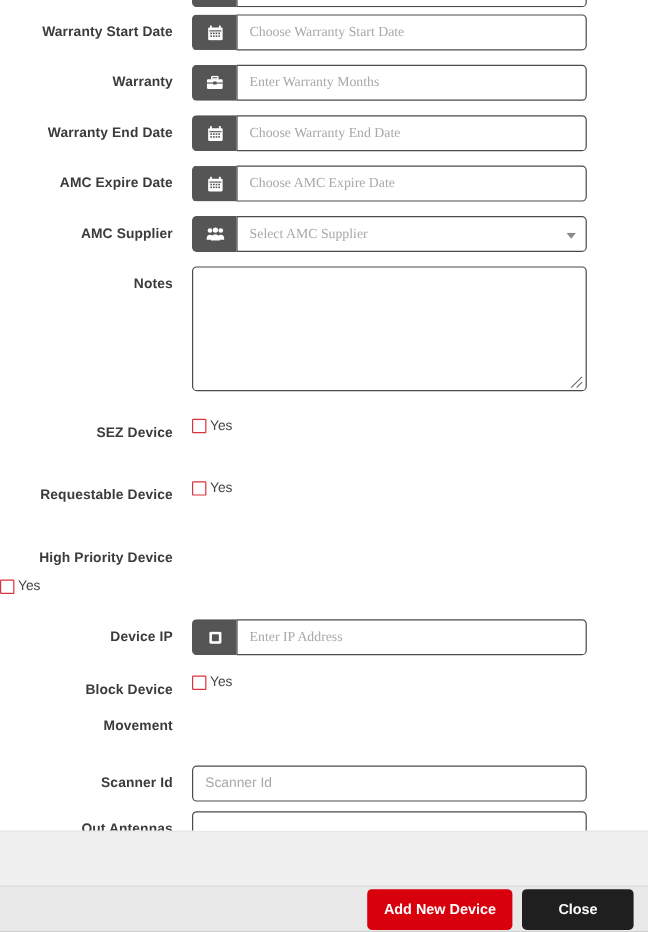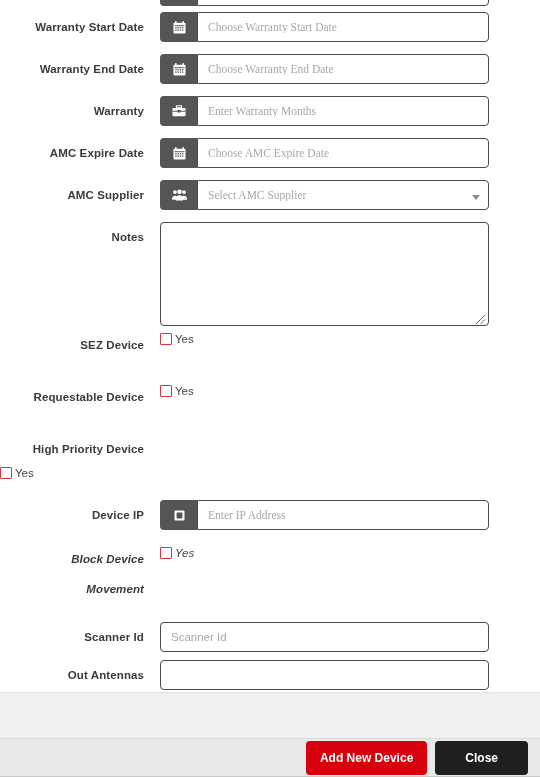--- a/index.html
+++ b/index.html
@@ -225,20 +225,37 @@
               <rect x="9.6" y="9.1" width="1.5" height="1.4"></rect>
             </g>
           </svg>
         </div>
         <input class="input-control" type="text" value="" placeholder="Choose Warranty Start Date" style="">
       </div>
     </div>
   </div>
 
   <div class="form-row">
+    <div class="form-label">Warranty</div>
+    <div class="field-area">
+      <div class="input-group">
+        <div class="input-prefix">
+          <svg width="14" height="12" viewBox="0 0 16 13" fill="#fff">
+            <rect x="5" y="0.5" width="6" height="2.4" rx="0.6" fill="none" stroke="#fff" stroke-width="1.3"></rect>
+            <rect x="0.5" y="3" width="15" height="9.5" rx="1.2"></rect>
+            <rect x="0.5" y="6.2" width="15" height="1.1" fill="#555"></rect>
+            <rect x="6.3" y="5.3" width="3.4" height="2.9" rx="0.5" fill="#555"></rect>
+          </svg>
+        </div>
+        <input class="input-control" type="text" value="" placeholder="Enter Warranty Months" style="">
+      </div>
+    </div>
+  </div>
+
+  <div class="form-row">
     <div class="form-label">Warranty End Date</div>
     <div class="field-area">
       <div class="input-group">
         <div class="input-prefix">
           <svg width="13" height="13" viewBox="0 0 14 14" fill="#fff">
             <rect x="0.5" y="2" width="13" height="11.5" rx="1"></rect>
             <rect x="2.2" y="0" width="1.6" height="3" rx="0.5"></rect>
             <rect x="10.2" y="0" width="1.6" height="3" rx="0.5"></rect>
             <rect x="1.6" y="4.6" width="10.8" height="1" fill="#555"></rect>
             <g fill="#555">
@@ -252,37 +269,20 @@
               <rect x="9.6" y="9.1" width="1.5" height="1.4"></rect>
             </g>
           </svg>
         </div>
         <input class="input-control" type="text" value="" placeholder="Choose Warranty End Date" style="">
       </div>
     </div>
   </div>
 
   <div class="form-row">
-    <div class="form-label">Warranty</div>
-    <div class="field-area">
-      <div class="input-group">
-        <div class="input-prefix">
-          <svg width="14" height="12" viewBox="0 0 16 13" fill="#fff">
-            <rect x="5" y="0.5" width="6" height="2.4" rx="0.6" fill="none" stroke="#fff" stroke-width="1.3"></rect>
-            <rect x="0.5" y="3" width="15" height="9.5" rx="1.2"></rect>
-            <rect x="0.5" y="6.2" width="15" height="1.1" fill="#555"></rect>
-            <rect x="6.3" y="5.3" width="3.4" height="2.9" rx="0.5" fill="#555"></rect>
-          </svg>
-        </div>
-        <input class="input-control" type="text" value="" placeholder="Enter Warranty Months" style="">
-      </div>
-    </div>
-  </div>
-
-  <div class="form-row">
     <div class="form-label">AMC Expire Date</div>
     <div class="field-area">
       <div class="input-group">
         <div class="input-prefix">
           <svg width="13" height="13" viewBox="0 0 14 14" fill="#fff">
             <rect x="0.5" y="2" width="13" height="11.5" rx="1"></rect>
             <rect x="2.2" y="0" width="1.6" height="3" rx="0.5"></rect>
             <rect x="10.2" y="0" width="1.6" height="3" rx="0.5"></rect>
             <rect x="1.6" y="4.6" width="10.8" height="1" fill="#555"></rect>
             <g fill="#555">
@@ -321,21 +321,21 @@
           <span class="select-caret">
             <svg width="8" height="5" viewBox="0 0 8 5">
                 <path d="M0 0 L8 0 L4 5 Z" fill="#8a8a8a"></path>
               </svg>
           </span>
         </div>
       </div>
     </div>
   </div>
 
-  <div class="form-row" style="margin-bottom:4px;">
+  <div class="form-row" style="margin-bottom:20px;">
     <div class="form-label">Notes</div>
     <div class="field-area">
       <div class="ta-wrap">
         <textarea class="textarea-control" placeholder="" style=""></textarea>
         <span class="ta-grip">
           <svg width="12" height="12" viewBox="0 0 12 12" stroke="#6e6e6e" stroke-width="1">
             <line x1="11" y1="2" x2="2" y2="11"></line>
             <line x1="11" y1="6.5" x2="6.5" y2="11"></line>
           </svg>
         </span>
@@ -381,21 +381,21 @@
           <svg width="11" height="11" viewBox="0 0 11 11">
             <rect x="0.5" y="0.5" width="10" height="10" rx="1.2" fill="#fff"></rect>
             <rect x="2.6" y="2.6" width="5.8" height="5.8" rx="0.6" fill="#555"></rect>
           </svg>
         </div>
         <input class="input-control" type="text" value="" placeholder="Enter IP Address" style="">
       </div>
     </div>
   </div>
 
-  <div class="form-row" style="margin-bottom:18px;font-style:italic;">
+  <div class="form-row" style="margin-bottom:18px;">
     <div class="form-label">Block Device Movement</div>
     <div class="field-area">
       <div class="check-row">
         <span class="cbox"></span>
         <span class="cbox-label">Yes</span>
       </div>
     </div>
   </div>
 
   <div class="form-row" style="margin-bottom:8px;">

